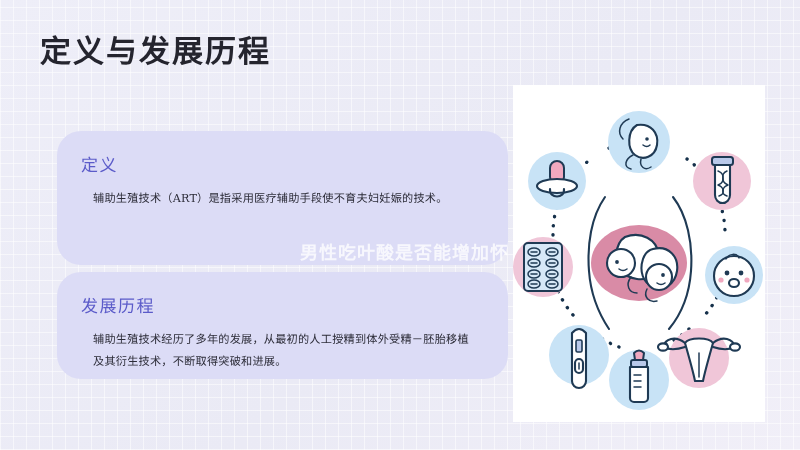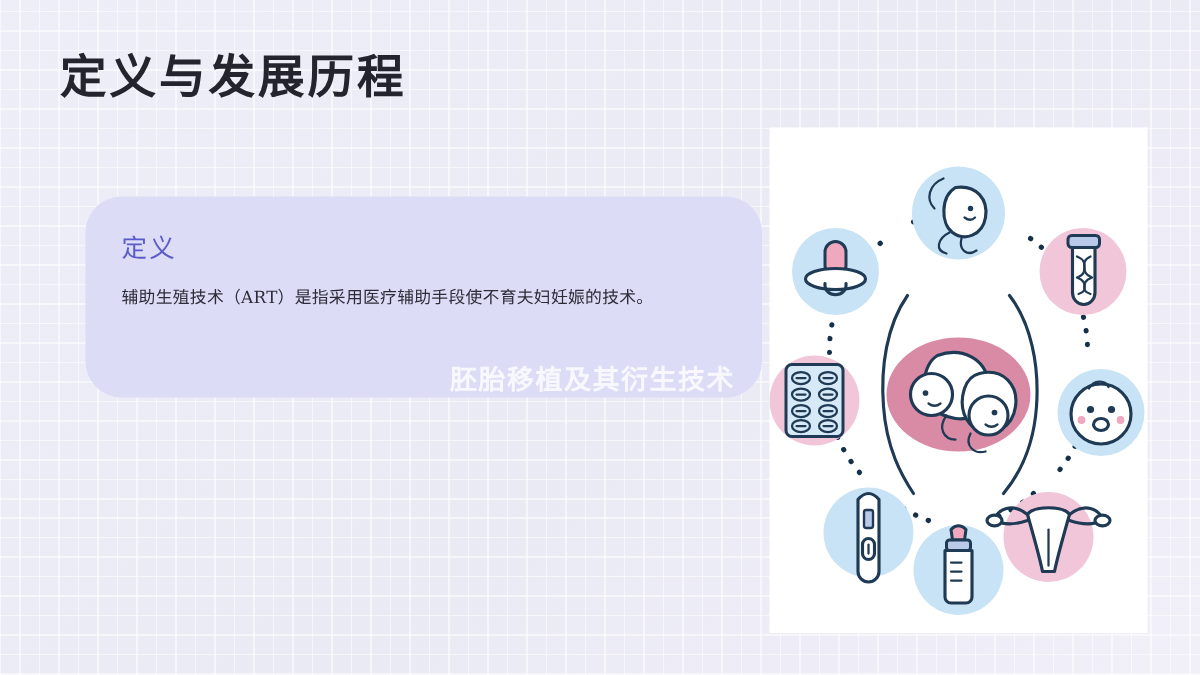--- a/index.html
+++ b/index.html
@@ -58,21 +58,21 @@
     color: #5b5bc9;
     letter-spacing: 1.5px;
     margin: 0 0 12px 0;
     font-weight: 500;
     font-family: "DejaVu Serif", "Liberation Serif", serif;
   }
   .card-body {
     font-size: 11.2px;
     line-height: 1.95;
     color: #2c2c38;
-    margin: 0;
+    margin: 12px;
     font-family: "DejaVu Serif", "Liberation Serif", serif;
     letter-spacing: 0.2px;
   }
 
   
   .watermark {
     position: absolute;
     left: 300px;
     top: 238px;
     font-size: 18px;
@@ -100,22 +100,26 @@
 
 <div class="slide">
 
   <div class="page-title">定义与发展历程</div>
 
   <div class="card card-1">
     <div class="card-heading">定义</div>
     <div class="card-body">辅助生殖技术（ART）是指采用医疗辅助手段使不育夫妇妊娠的技术。</div>
   </div>
 
-
-  <div class="watermark">胚胎移植及其衍生技术</div>
+  <div class="card card-2">
+    <div class="card-heading">发展历程</div>
+    <div class="card-body">辅助生殖技术经历了多年的发展，从最初的人工授精到体外受精－胚胎移植及其衍生技术，不断取得突破和进展。</div>
+  </div>
+
+  <div class="watermark">男性吃叶酸是否能增加怀</div>
 
   <div class="illus-panel">
     <svg class="illus-svg" viewBox="0 0 252 337" xmlns="http://www.w3.org/2000/svg">
       <defs>
         <style>
           .ln   { fill:none; stroke:#1f3a54; stroke-width:2.1; stroke-linecap:round; stroke-linejoin:round; }
           .lnf  { fill:#ffffff; stroke:#1f3a54; stroke-width:2.1; stroke-linecap:round; stroke-linejoin:round; }
           .thin { fill:none; stroke:#1f3a54; stroke-width:1.5; stroke-linecap:round; stroke-linejoin:round; }
           .dash { fill:none; stroke:#15304a; stroke-width:3.4; stroke-linecap:round; stroke-dasharray:0.2 9; }
         </style>

